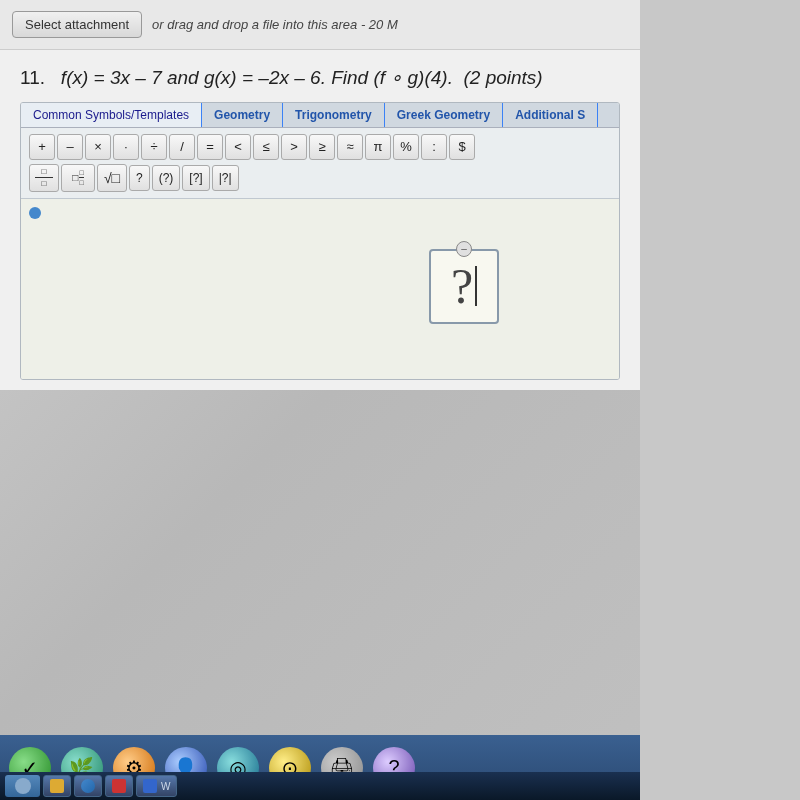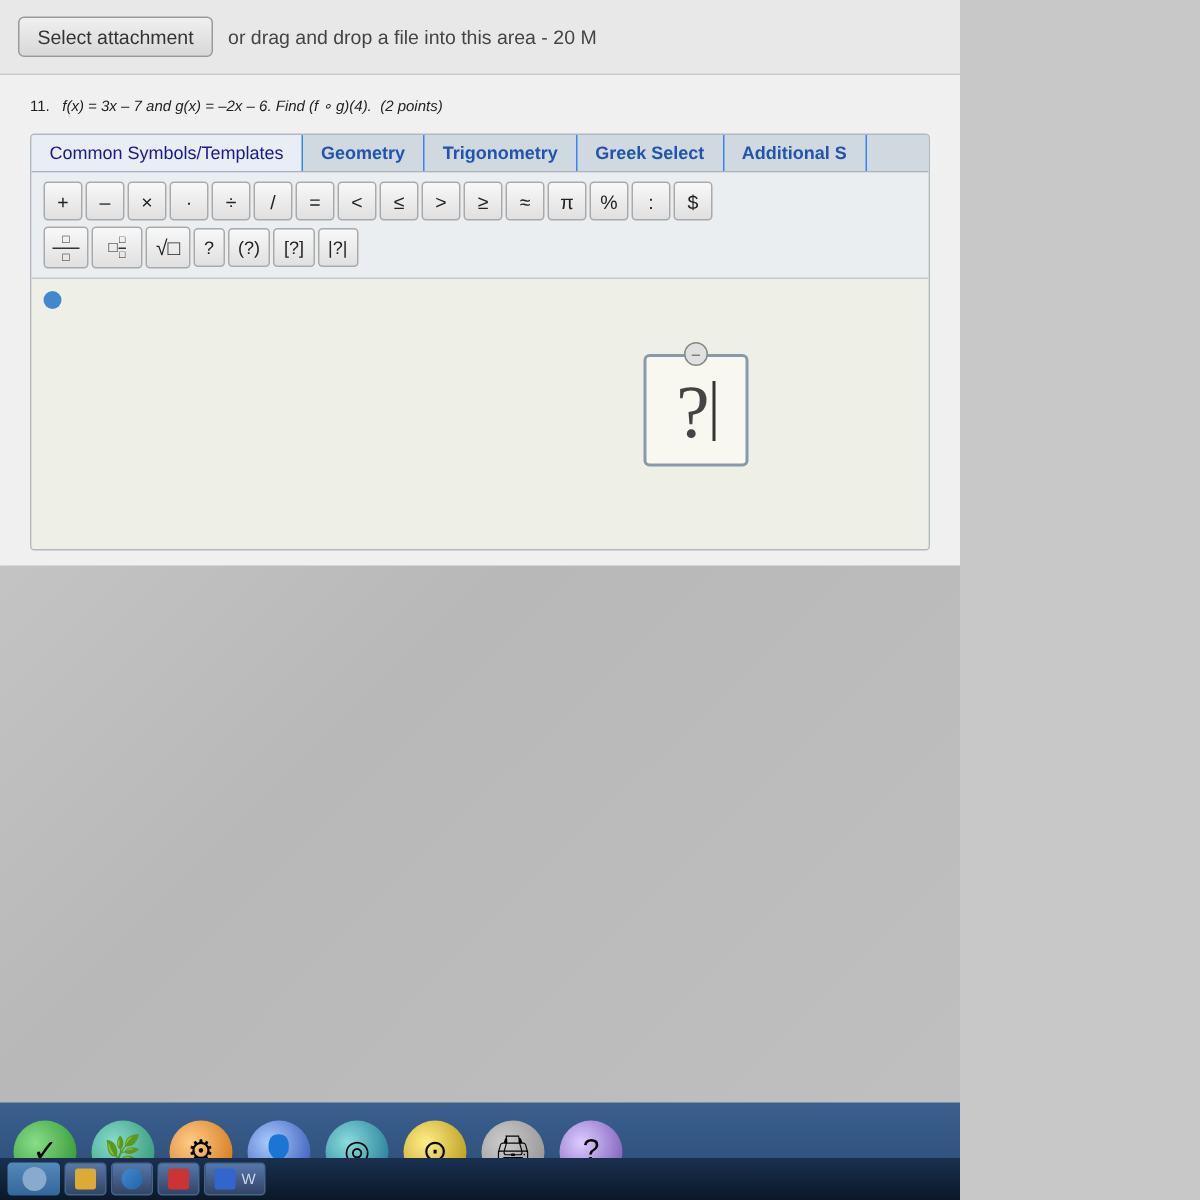--- a/index.html
+++ b/index.html
@@ -41,30 +41,31 @@
       font-size: 13px;
       cursor: pointer;
       color: #333;
       font-weight: normal;
       white-space: nowrap;
     }
 
     .drag-drop-text {
       font-size: 13px;
       color: #444;
+      font-style: italic;
     }
 
     
     .question-area {
       background: #f0f0f0;
       padding: 15px 20px 10px 20px;
     }
 
     .question-text {
-      font-size: 10px;
+      font-size: 19px;
       color: #222;
       margin-bottom: 10px;
       line-height: 1.4;
     }
 
     
     .math-editor {
       background: #f5f5f0;
       border: 1px solid #b0b8c0;
       border-radius: 3px;
@@ -360,21 +361,21 @@
       &nbsp;
       <em><span>f(x) = 3x – 7 and g(x) = –2x – 6. Find (f ∘ g)(4).</span>&nbsp;&nbsp;<span>(2 points)</span></em>
     </div>
 
     <div class="math-editor">
 
       <div class="tabs">
         <div class="tab active">Common Symbols/Templates</div>
         <div class="tab">Geometry</div>
         <div class="tab">Trigonometry</div>
-        <div class="tab">Greek Select</div>
+        <div class="tab">Greek Geometry</div>
         <div class="tab">Additional S</div>
       </div>
 
       <div class="symbol-toolbar">
 
         <div class="symbol-row">
           <button class="sym-btn">+</button>
           <button class="sym-btn">–</button>
           <button class="sym-btn">×</button>
           <button class="sym-btn">·</button>

